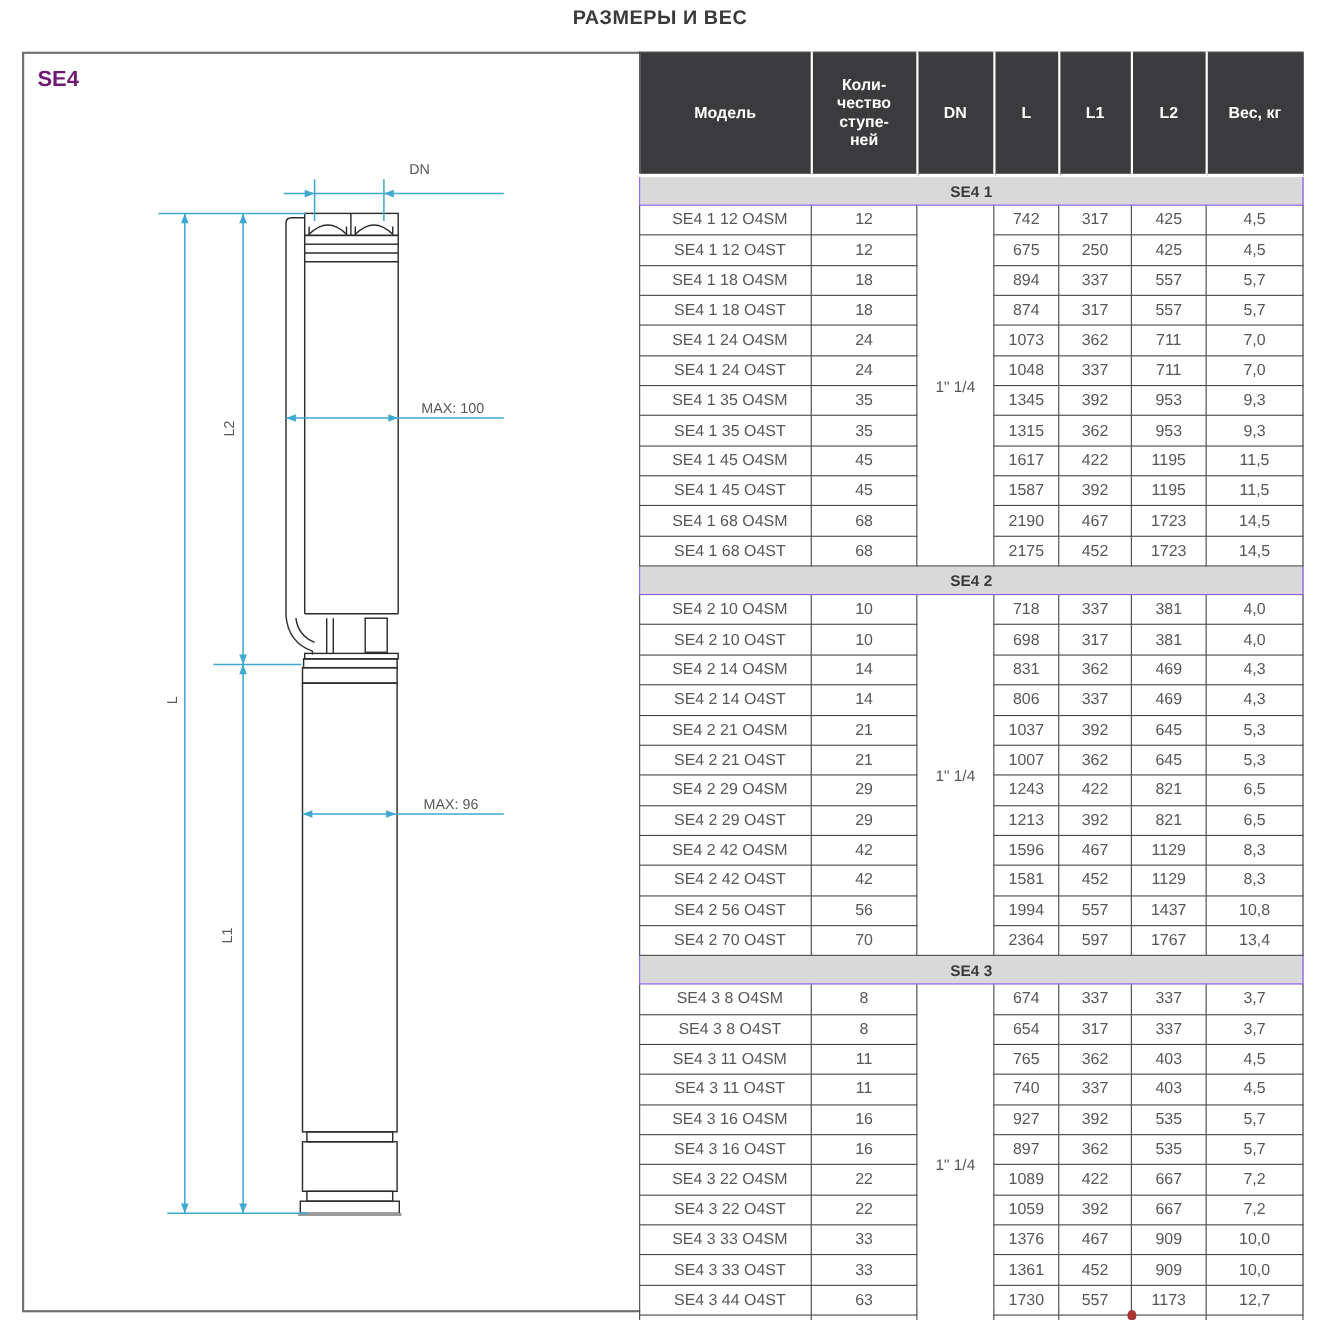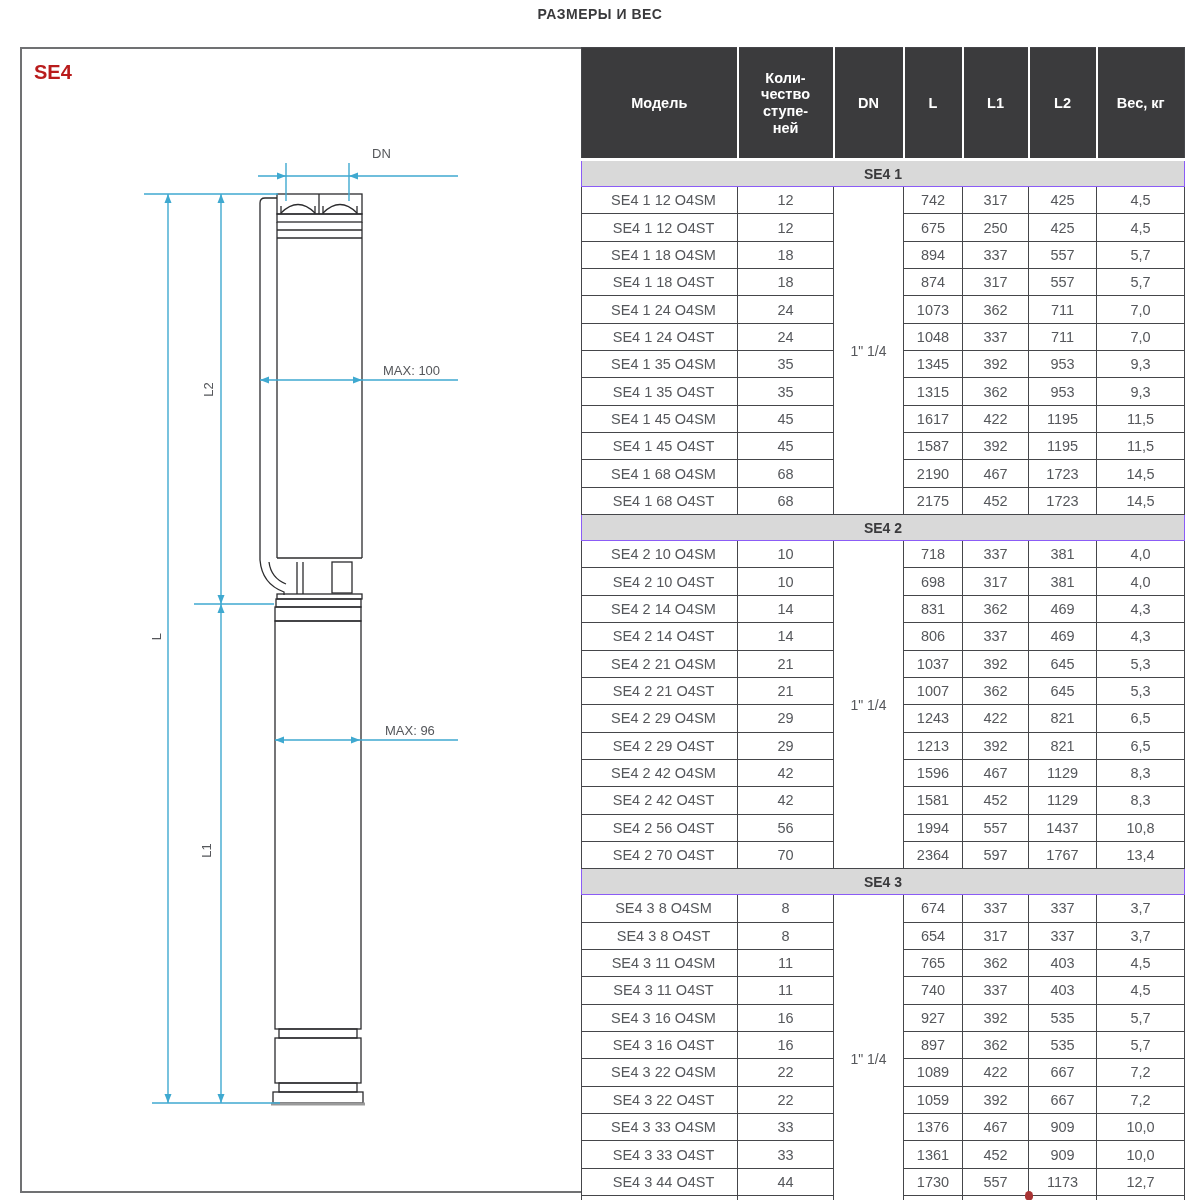--- a/index.html
+++ b/index.html
@@ -2,28 +2,28 @@
 <html><head>
 <meta charset="utf-8">
 <style>
   html,body{margin:0;padding:0;}
   body{
     width:1200px;height:1200px;position:relative;background:#ffffff;
     font-family:"Liberation Sans",sans-serif;overflow:hidden;
   }
   .page-title{
     position:absolute;left:0;top:6px;width:1200px;text-align:center;
-    font-size:14px;font-weight:bold;color:#3a3a3c;letter-spacing:.5px;margin:0;
+    font-size:18px;font-weight:bold;color:#3a3a3c;letter-spacing:.5px;margin:0;
   }
   .content-box{
     position:absolute;left:20px;top:47px;width:1165px;height:1146px;
     border:2px solid #707173;box-sizing:border-box;background:#fff;
   }
   .series-label{
-    position:absolute;left:12px;top:12px;font-size:20px;font-weight:bold;color:#b91c1c;
+    position:absolute;left:12px;top:12px;font-size:20px;font-weight:bold;color:#701a75;
   }
   .diagram-svg{position:absolute;left:0;top:0;}
   .dim-label{
     position:absolute;font-size:13px;color:#55575b;white-space:nowrap;
   }
   .dim-label.rot{
     width:40px;text-align:center;transform:rotate(-90deg);transform-origin:center;
   }
   
   .table-wrap{position:absolute;top:-2px;right:-2px;}
@@ -445,21 +445,21 @@
           <tr>
             <td class="model">SE4 3 33 O4ST</td>
             <td>33</td>
             <td>1361</td>
             <td>452</td>
             <td>909</td>
             <td>10,0</td>
           </tr>
           <tr>
             <td class="model">SE4 3 44 O4ST</td>
-            <td>44</td>
+            <td>63</td>
             <td>1730</td>
             <td>557</td>
             <td>1173</td>
             <td>12,7</td>
           </tr>
           <tr>
             <td class="model">SE4 3 58 O4ST</td>
             <td>59</td>
             <td>2100</td>
             <td>597</td>

